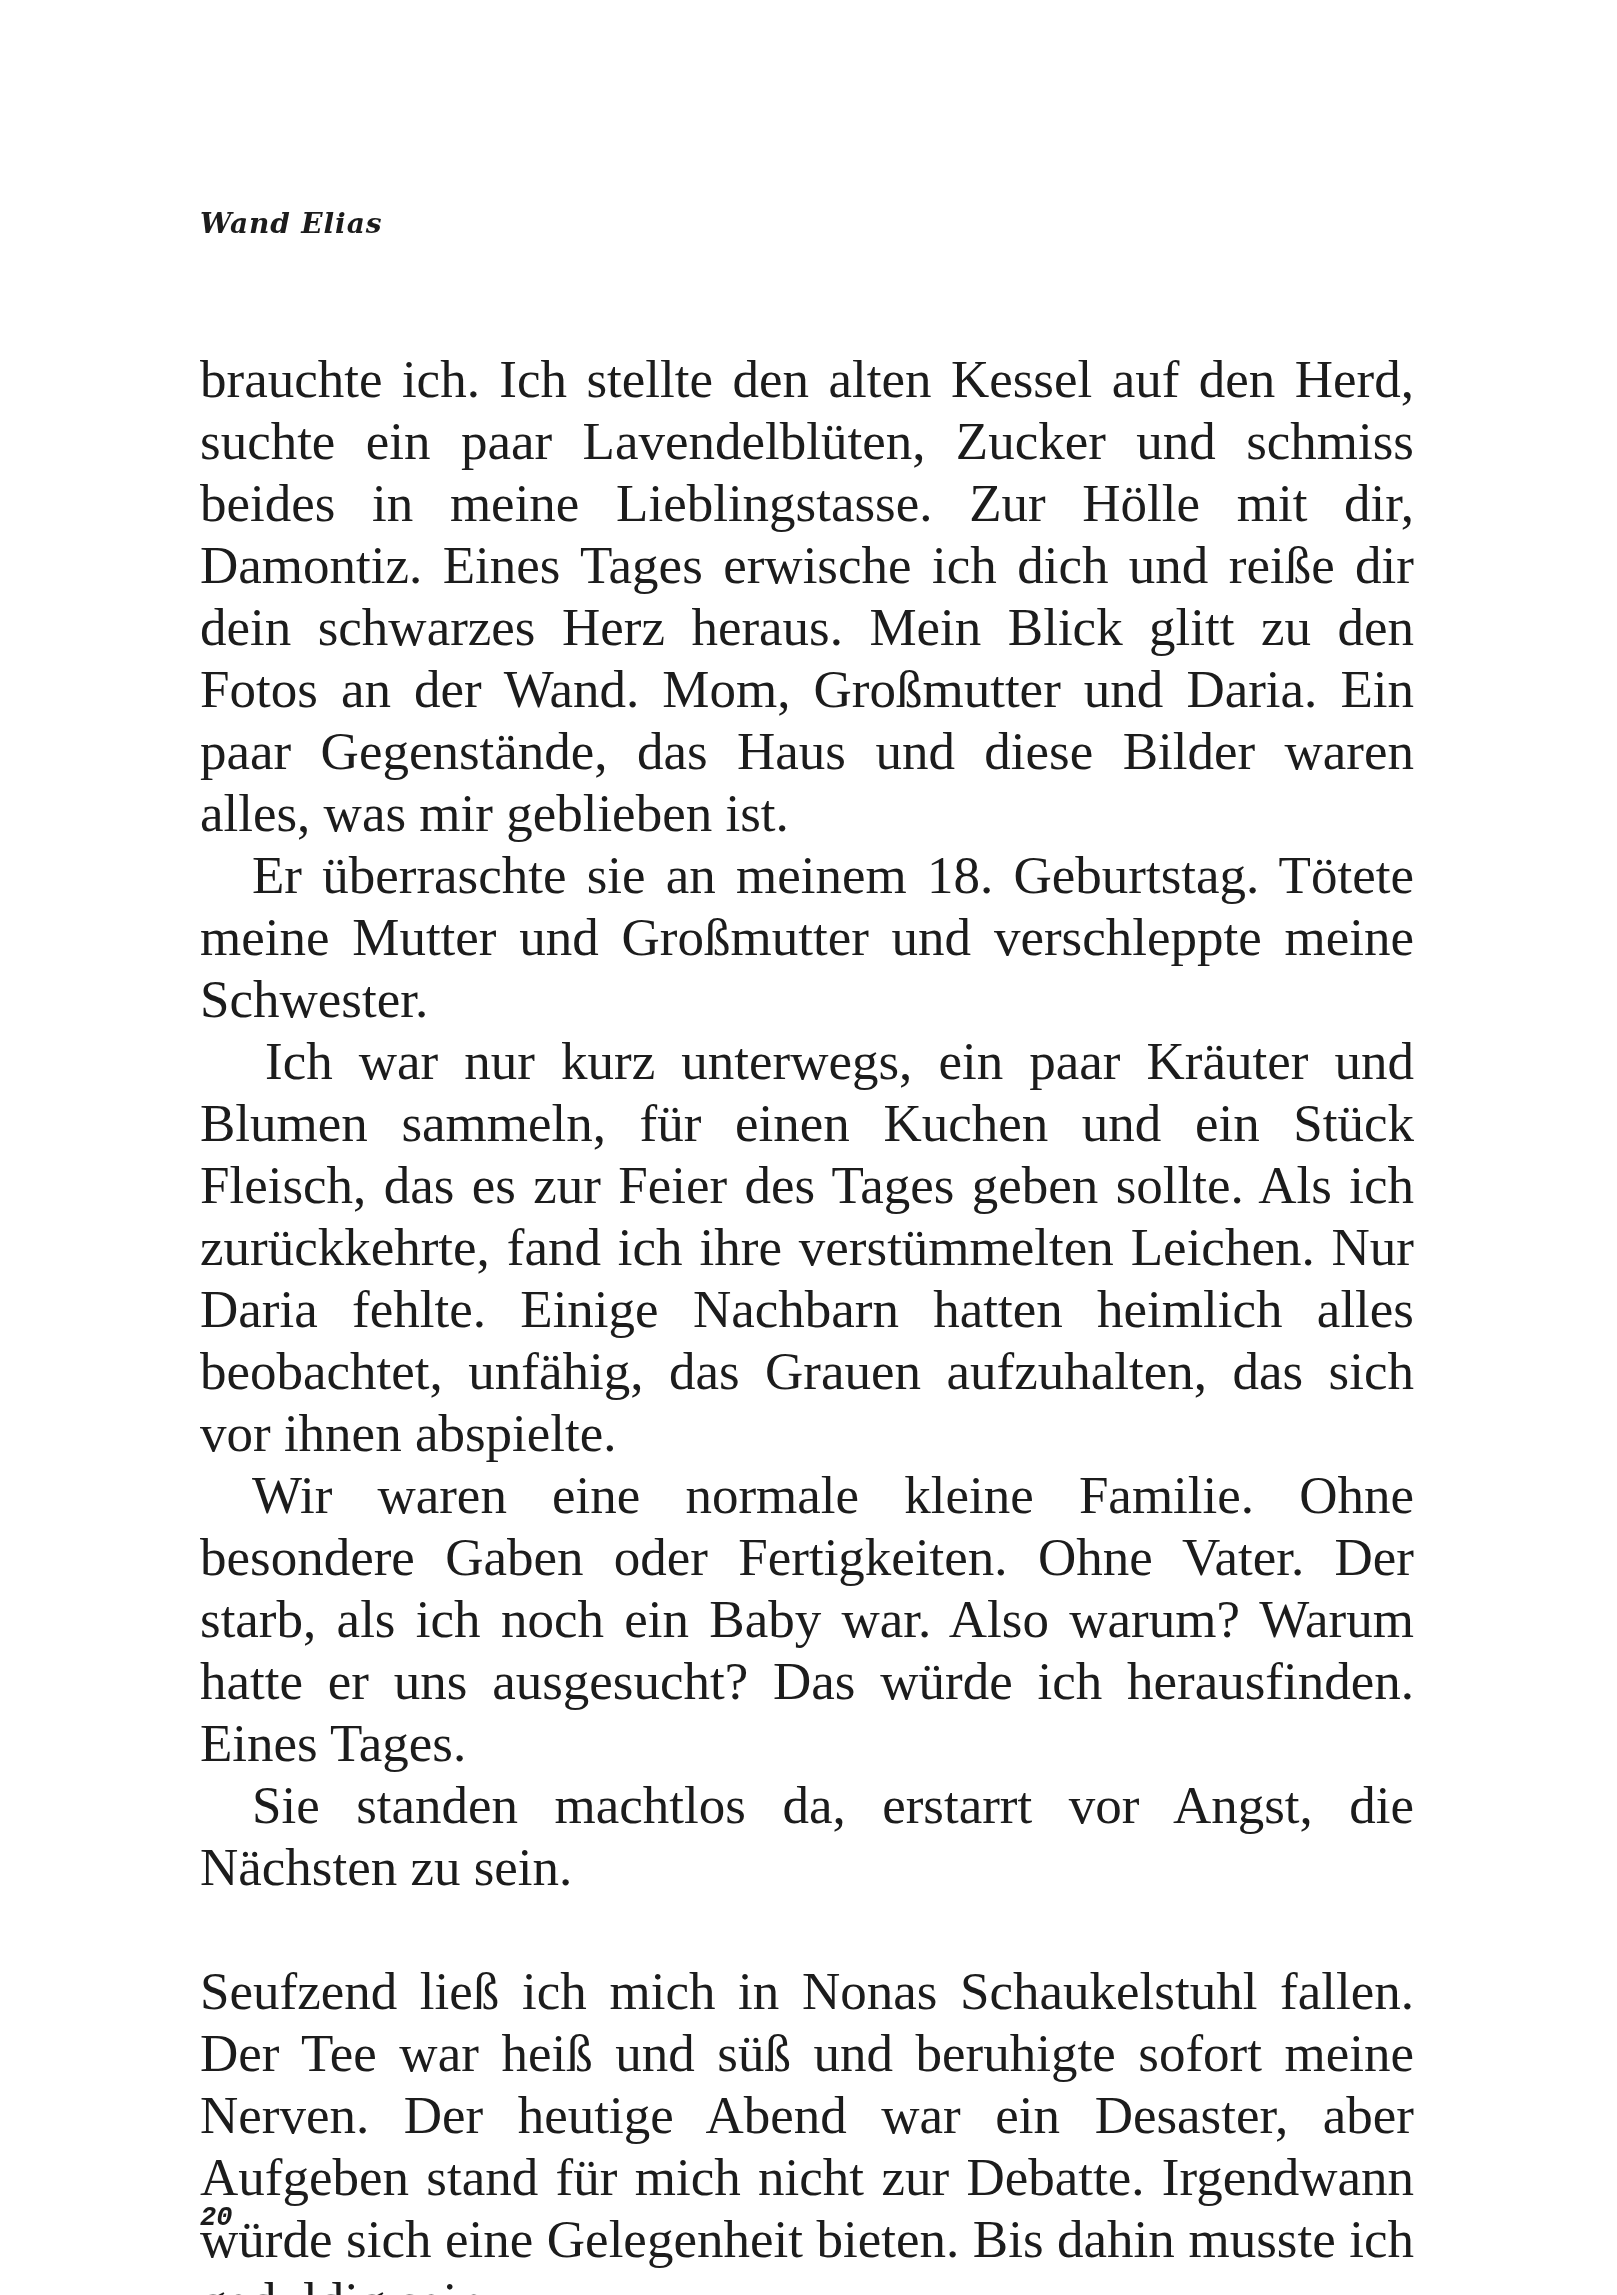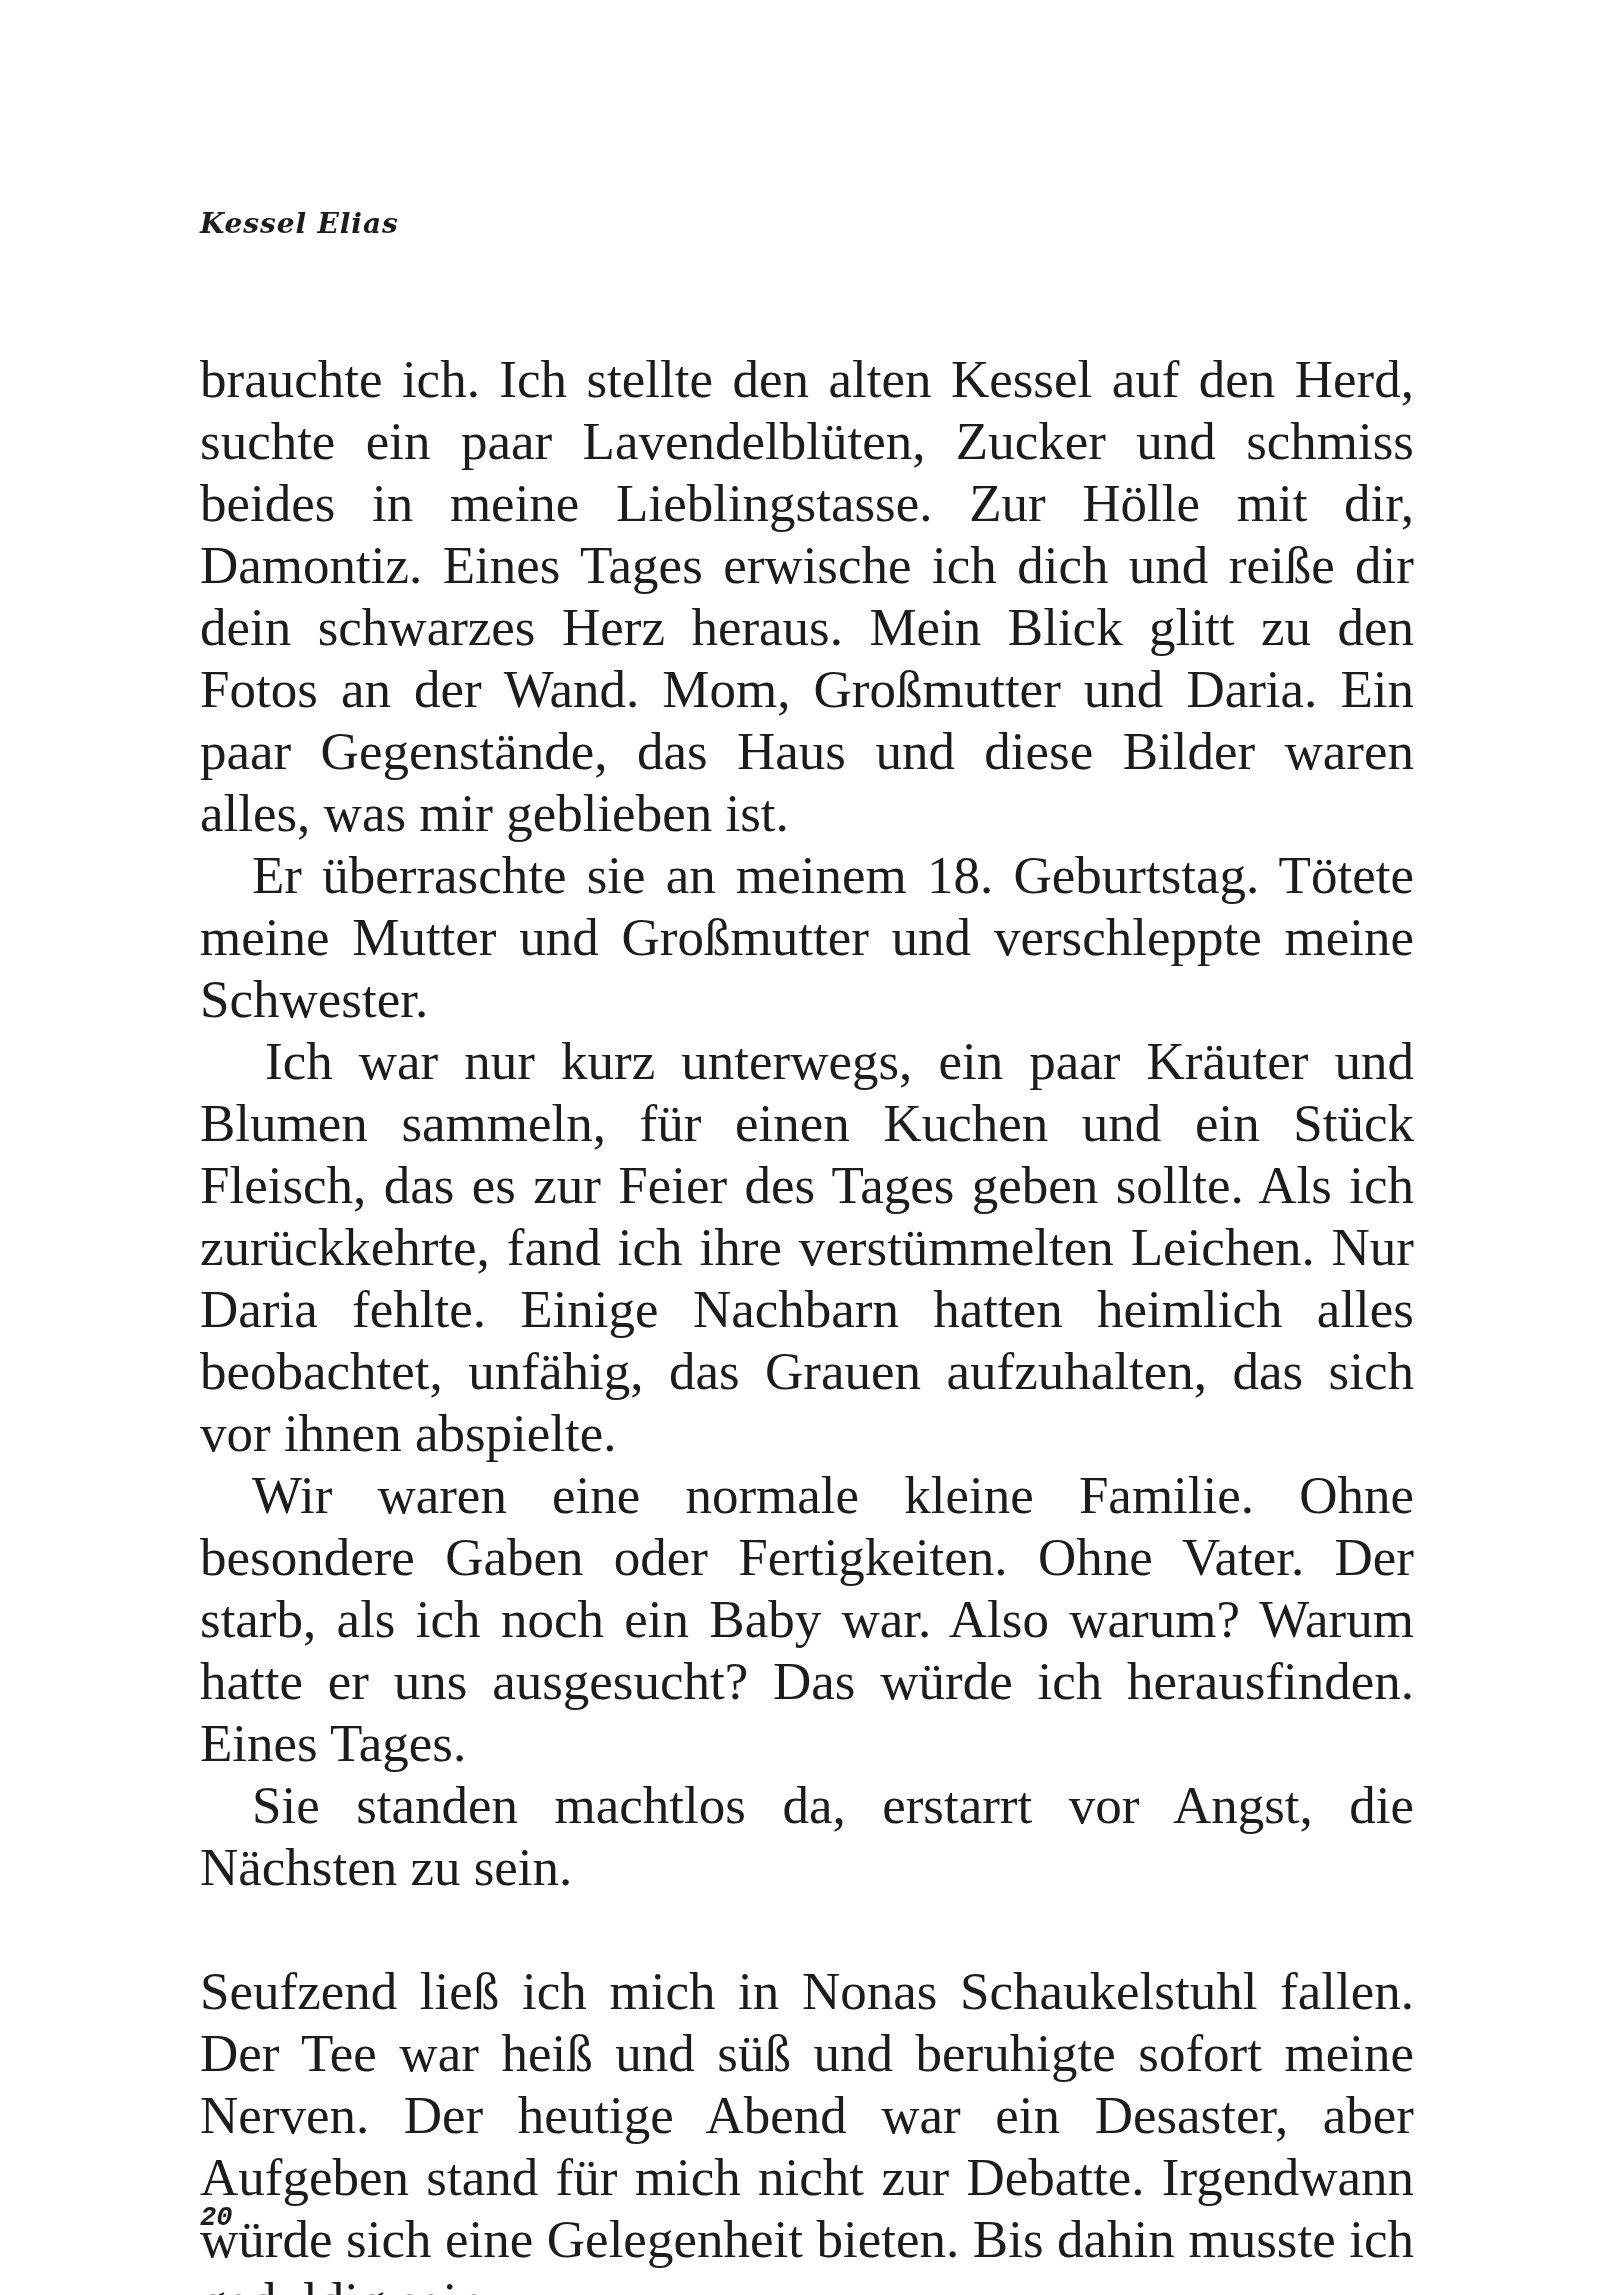--- a/index.html
+++ b/index.html
@@ -72,21 +72,21 @@
     font-weight: 600;
     font-size: 27px;
     color: var(--ink, #1c1c1c);
   }
 </style>
 </head>
 <body>
 
 <div class="page">
 
-  <div class="running-header">Kessel Elias</div>
+  <div class="running-header">Wand Elias</div>
 
   <div class="text-block">
     <p lang="de" class="para">brauchte ich. Ich stellte den alten Kessel auf den Herd, suchte ein paar Lavendelblüten, Zucker und schmiss beides in meine Lieblingstasse. Zur Hölle mit dir, Damontiz. Eines Tages erwische ich dich und reiße dir dein schwarzes Herz heraus. Mein Blick glitt zu den Fotos an der Wand. Mom, Großmutter und Daria. Ein paar Gegenstände, das Haus und diese Bilder waren alles, was mir geblieben ist.</p>
     <p lang="de" class="para indent">Er überraschte sie an meinem 18. Geburtstag. Tötete meine Mutter und Großmutter und verschleppte meine Schwester.</p>
     <p lang="de" class="para indent-wide">Ich war nur kurz unterwegs, ein paar Kräuter und Blumen sammeln, für einen Kuchen und ein Stück Fleisch, das es zur Feier des Tages geben sollte. Als ich zurückkehrte, fand ich ihre verstümmelten Leichen. Nur Daria fehlte. Einige Nachbarn hatten heimlich alles beobachtet, unfähig, das Grauen aufzuhalten, das sich vor ihnen abspielte.</p>
     <p lang="de" class="para indent">Wir waren eine normale kleine Familie. Ohne besondere Gaben oder Fertigkeiten. Ohne Vater. Der starb, als ich noch ein Baby war. Also warum? Warum hatte er uns ausgesucht? Das würde ich herausfinden. Eines Tages.</p>
     <p lang="de" class="para indent">Sie standen machtlos da, erstarrt vor Angst, die Nächsten zu sein.</p>
     <p lang="de" class="para scene-break">Seufzend ließ ich mich in Nonas Schaukelstuhl fallen. Der Tee war heiß und süß und beruhigte sofort meine Nerven. Der heutige Abend war ein Desaster, aber Aufgeben stand für mich nicht zur Debatte. Irgendwann würde sich eine Gelegenheit bieten. Bis dahin musste ich geduldig sein.</p>
   </div>
 

